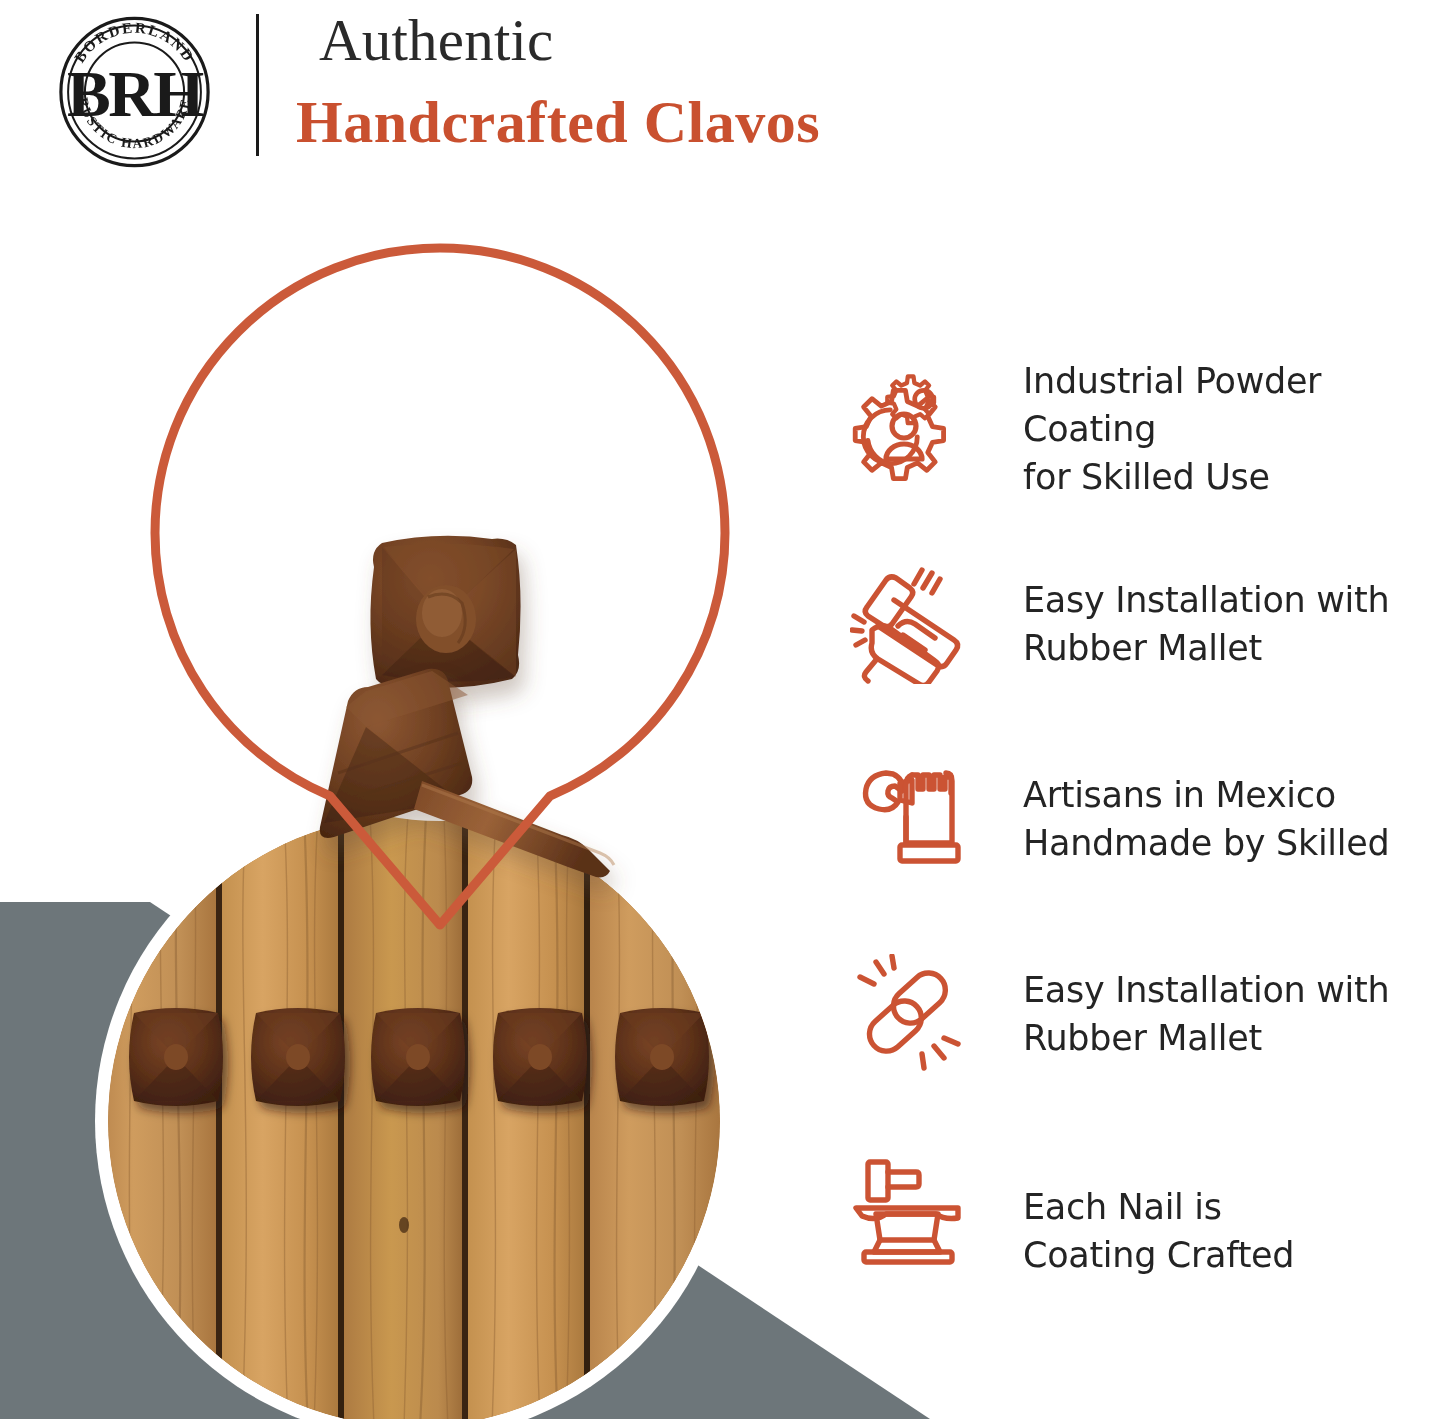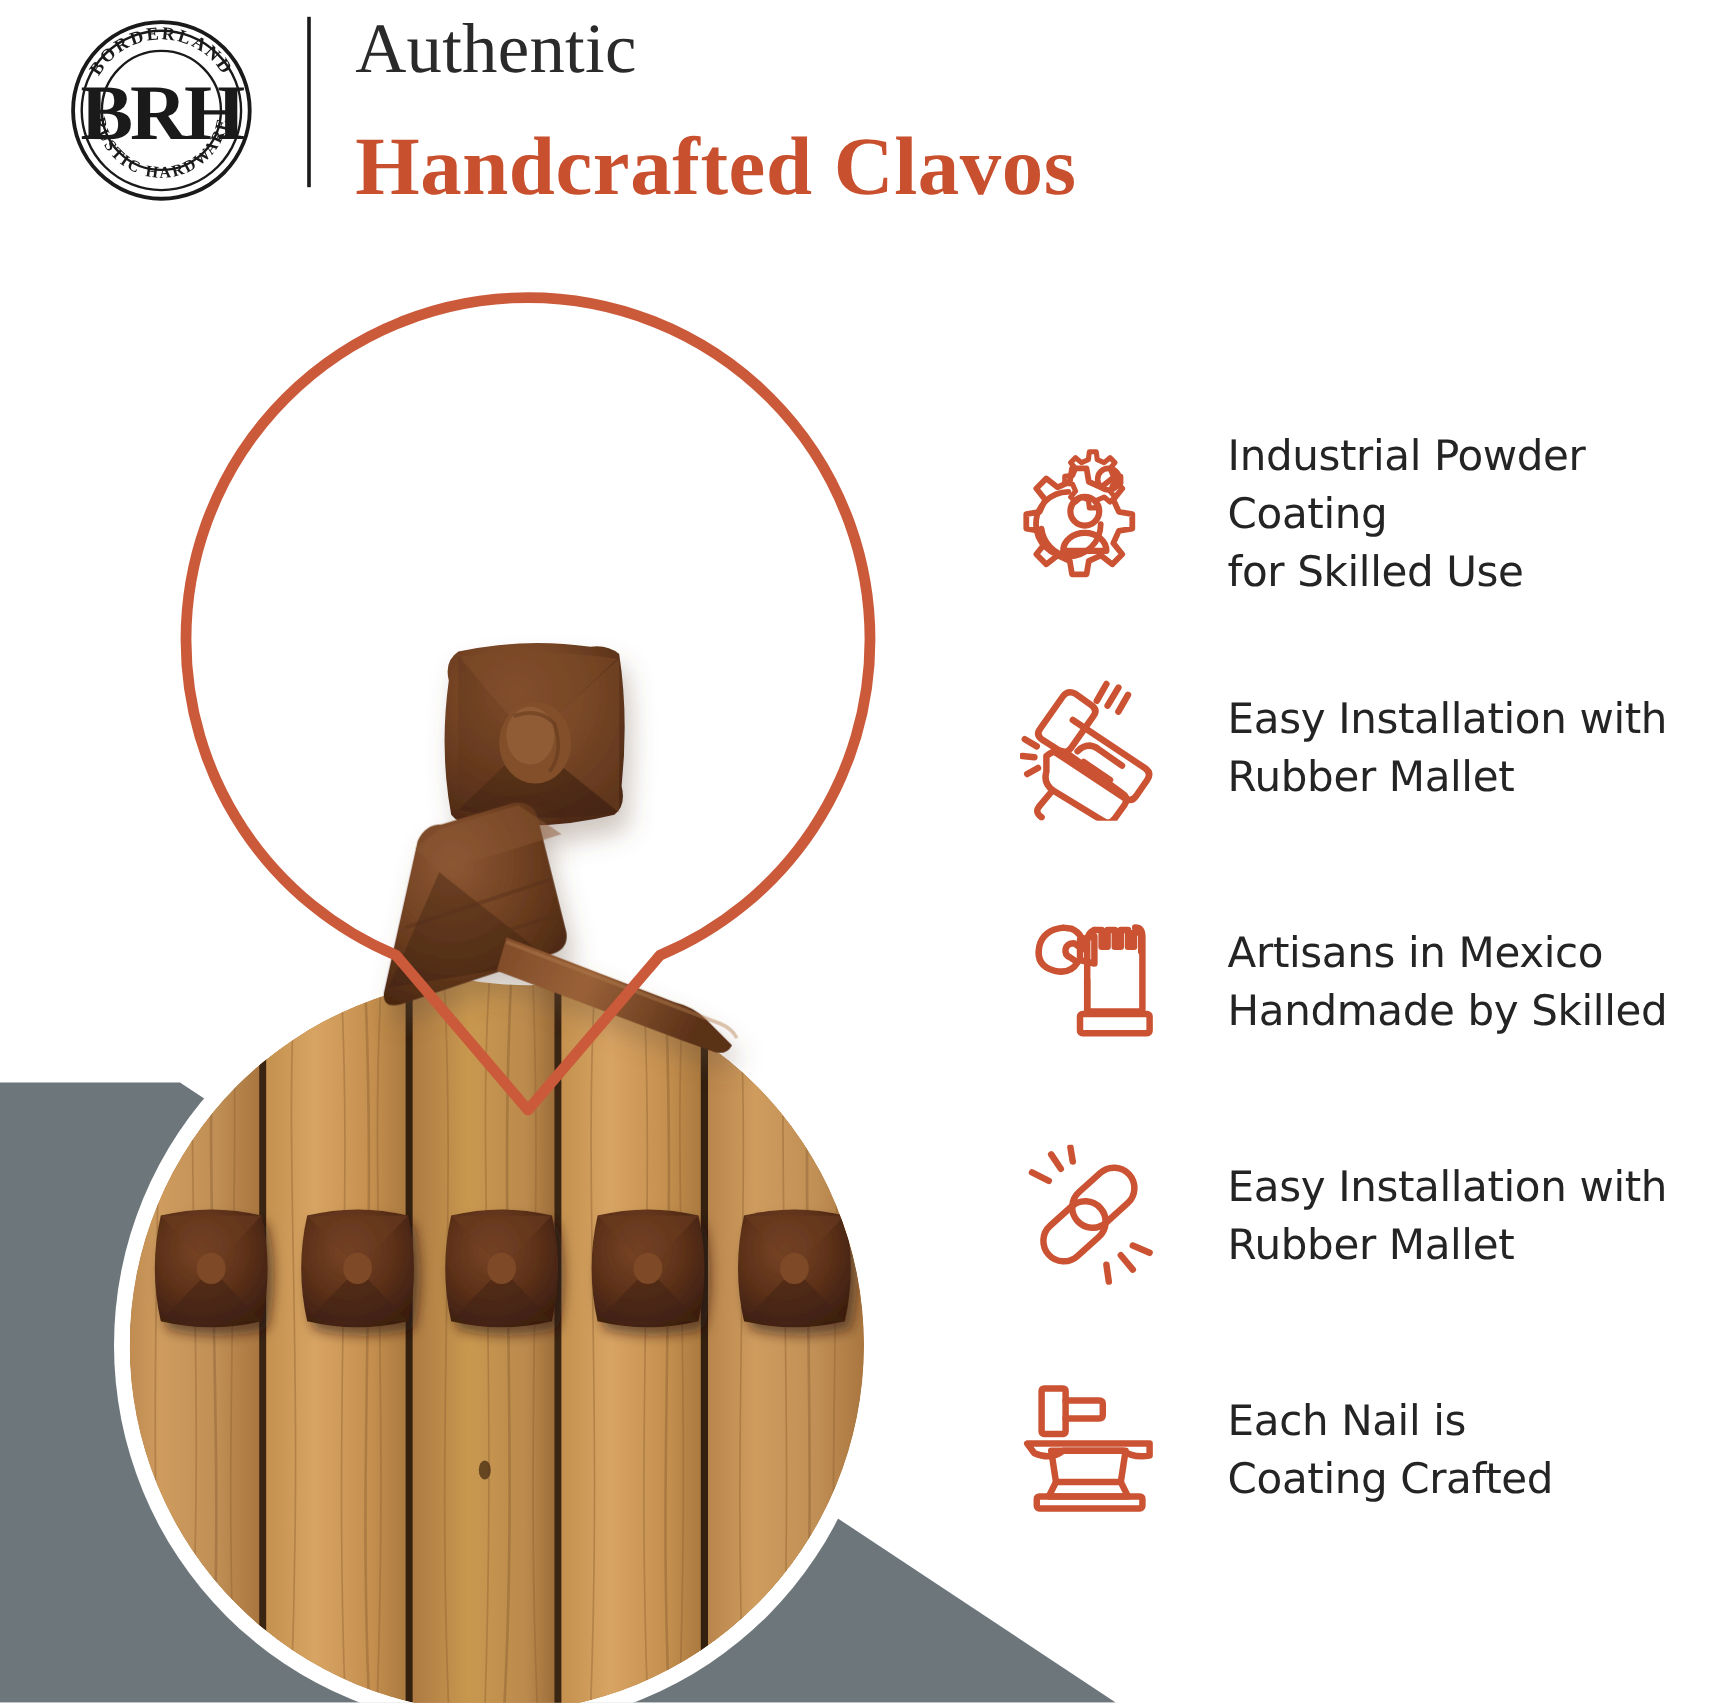--- a/index.html
+++ b/index.html
@@ -59,30 +59,31 @@
     width: 1120px;
   }
   .title-line-1 {
     font-family: "Liberation Serif", serif;
     font-size: 59px;
     line-height: 64px;
     color: #2a2a2a;
     font-weight: 400;
     letter-spacing: 0.2px;
     white-space: nowrap;
+    margin-left: 23px;
   }
   .title-line-2 {
     font-family: "Liberation Serif", serif;
-    font-size: 69px;
+    font-size: 60px;
     line-height: 92px;
     color: #c9502f;
     font-weight: 700;
     letter-spacing: 0.5px;
     white-space: nowrap;
-    margin-top: 21px;
+    margin-top: 4px;
   }
 
   
   .visual-col {
     position: absolute;
     left: 0;
     top: 185px;
     width: 800px;
     height: 1234px;
     z-index: 3;
@@ -148,21 +149,21 @@
     width: 600px;
     z-index: 6;
   }
   .feature-row {
     position: relative;
     display: flex;
     align-items: center;
     height: 140px;
     margin-bottom: 55px;
   }
-  .feature-row:last-child { margin-bottom: 0; }
+  .feature-row:last-child { margin-bottom: 0; align-items: flex-end; }
   .feature-icon {
     flex: 0 0 130px;
     width: 130px;
     height: 130px;
     display: flex;
     align-items: center;
     justify-content: center;
   }
   .feature-text {
     margin-left: 48px;

